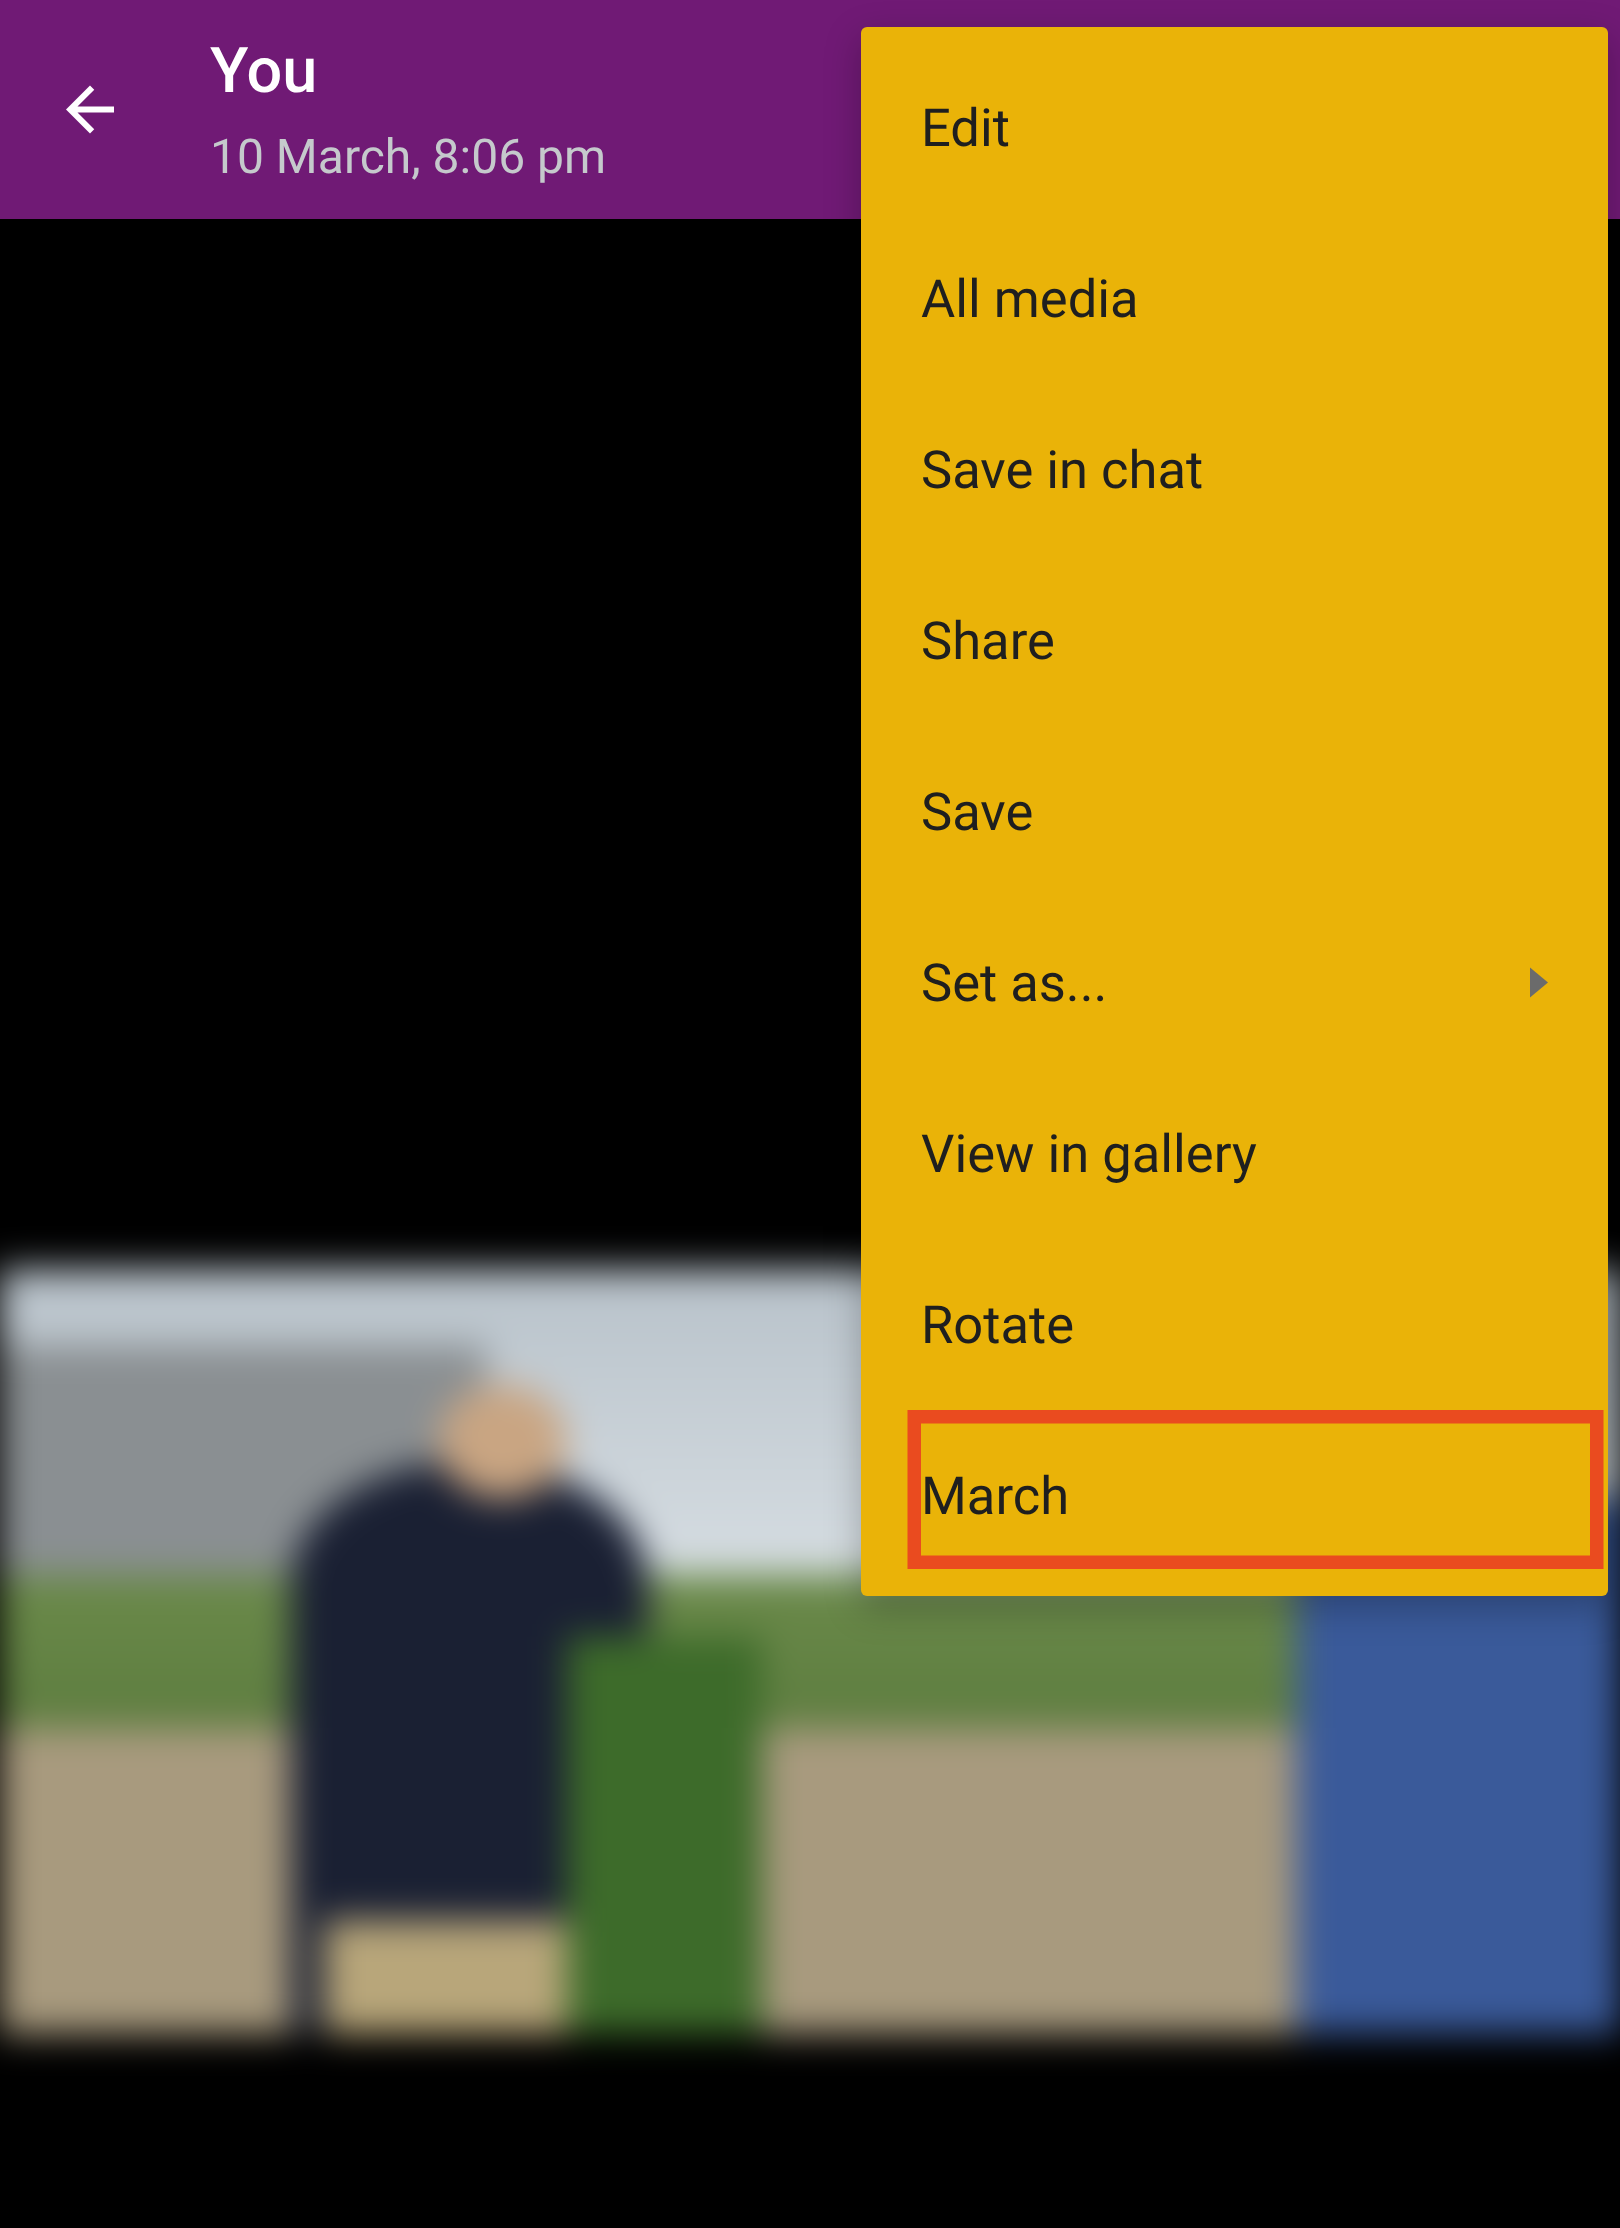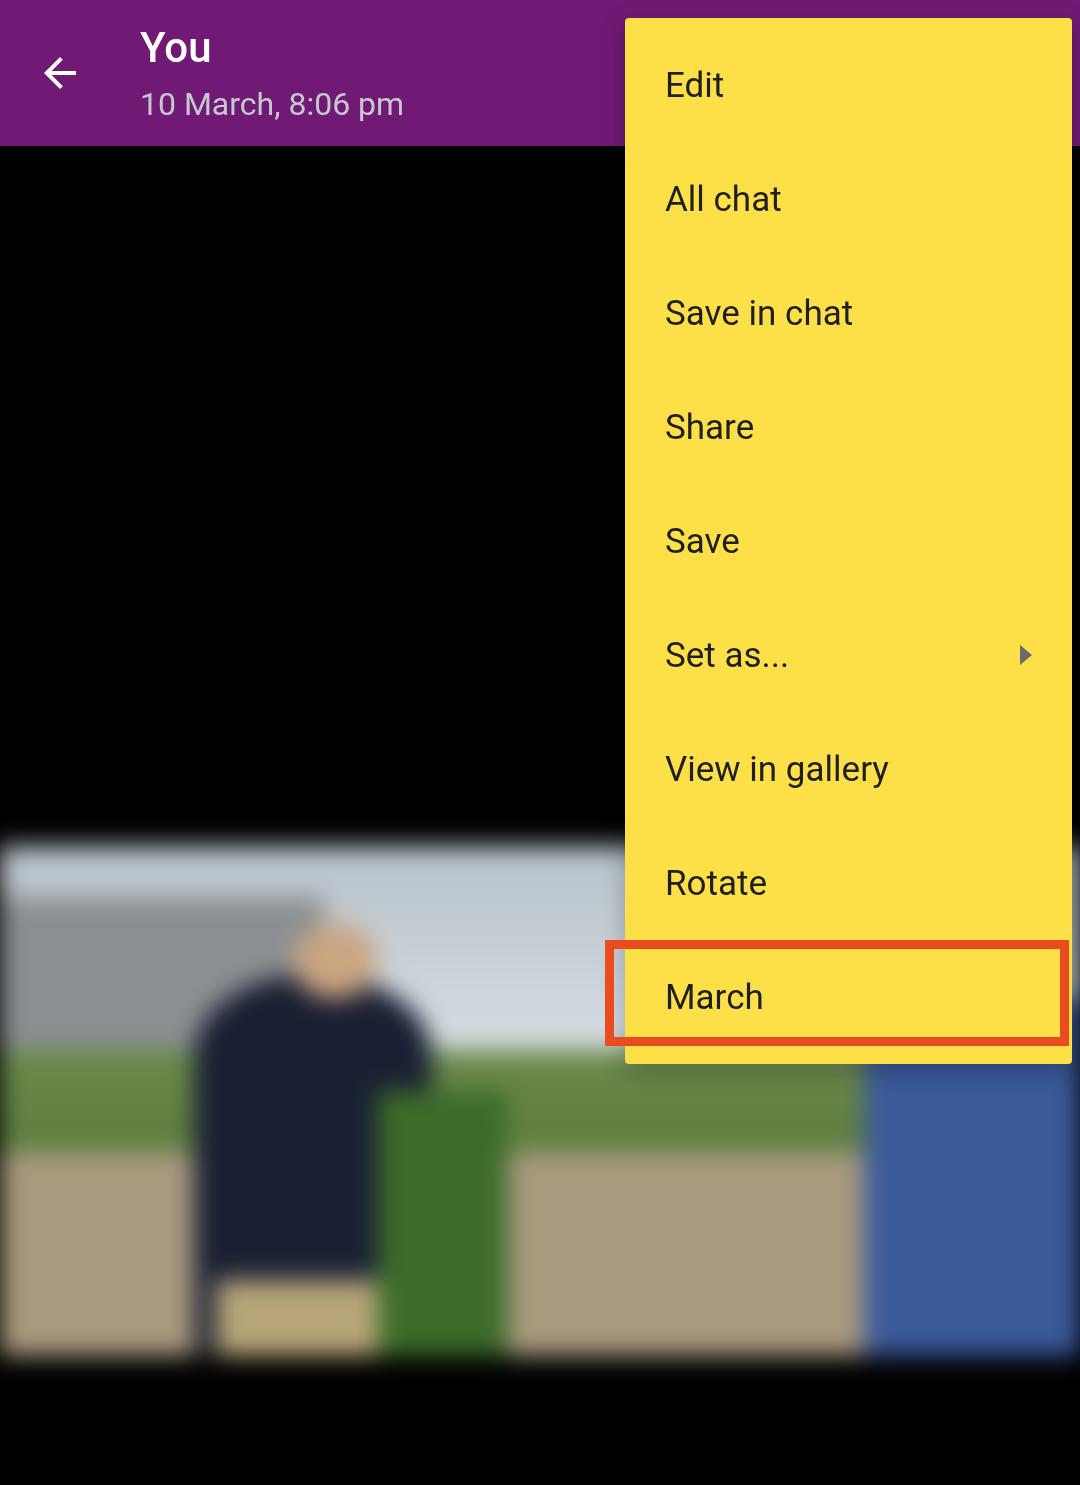--- a/index.html
+++ b/index.html
@@ -162,22 +162,22 @@
       top: 30%;
       width: 20%;
       height: 75%;
       background: #3a5a9a;
     }
 
     .menu {
       position: absolute;
       top: 18px;
       right: 8px;
-      width: 447px;
-      background: #fde047;
+      width: 498px;
+      background: #eab308;
       border-radius: 4px;
       box-shadow: 0 8px 24px rgba(0,0,0,0.25);
       z-index: 10;
       padding: 10px 0;
     }
 
     .menu-item {
       height: 114px;
       display: flex;
       align-items: center;
@@ -239,21 +239,21 @@
     <div class="img-green"></div>
     <div class="img-blue"></div>
   </div>
 </div>
 
 <div class="menu">
   <div class="menu-item">
     <span class="menu-item-label">Edit</span>
   </div>
   <div class="menu-item">
-    <span class="menu-item-label">All chat</span>
+    <span class="menu-item-label">All media</span>
   </div>
   <div class="menu-item">
     <span class="menu-item-label">Save in chat</span>
   </div>
   <div class="menu-item">
     <span class="menu-item-label">Share</span>
   </div>
   <div class="menu-item">
     <span class="menu-item-label">Save</span>
   </div>

